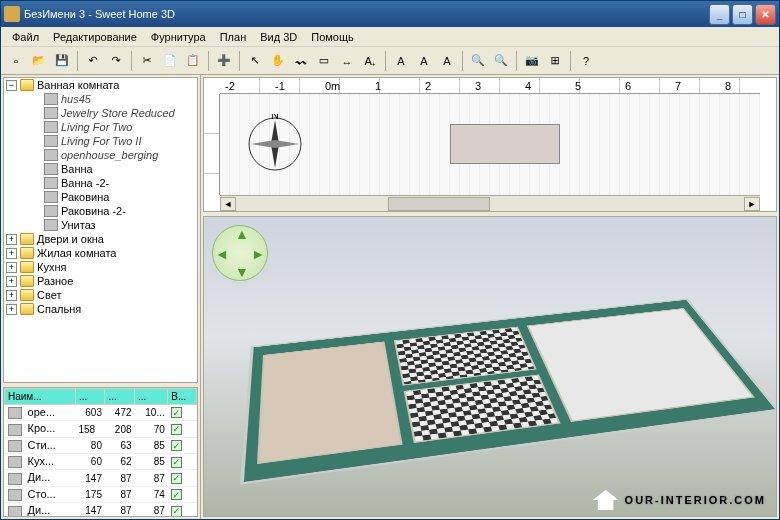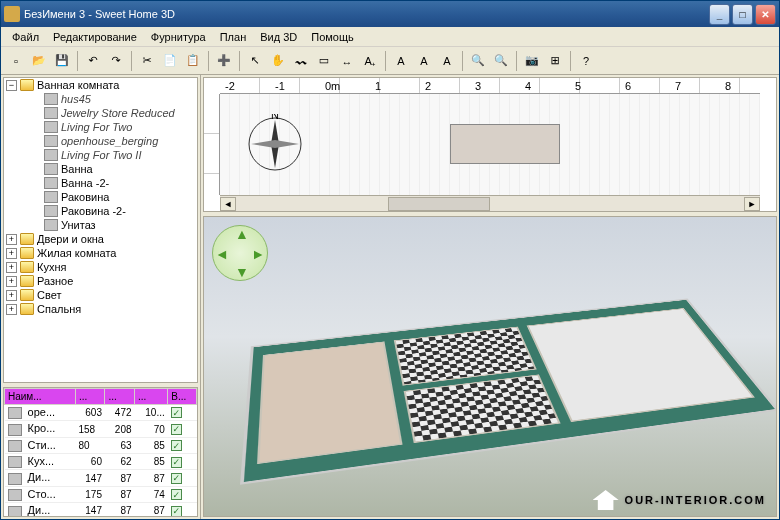--- a/index.html
+++ b/index.html
@@ -21,21 +21,21 @@
 .tree-row{display:flex;align-items:center;padding:1px 2px;white-space:nowrap;cursor:pointer}
 .tree-toggle{width:11px;height:11px;border:1px solid #888;display:flex;align-items:center;justify-content:center;font-size:9px;line-height:1;margin-right:3px;background:#fff}
 .tree-icon{width:14px;height:12px;margin-right:3px;flex-shrink:0}
 .folder-ico{background:linear-gradient(to bottom,#fef6a8,#f0c040);border:1px solid #c09020;border-radius:1px}
 .item-ico{background:#c4c4c4;border:1px solid #888}
 .tree-label{font-style:italic;color:#444}
 .tree-label.plain{font-style:normal;color:#000}
 .child{padding-left:26px}
 .table-panel{height:130px;border:1px solid #aca899;margin:2px;background:#fff;overflow:auto}
 .tbl{width:100%;border-collapse:collapse}
-.tbl th{background:#d946ef;border:1px solid #d4d0c8;font-weight:normal;padding:2px 3px;text-align:left;font-size:10px;position:sticky;top:0}
+.tbl th{background:#5eead4;border:1px solid #d4d0c8;font-weight:normal;padding:2px 3px;text-align:left;font-size:10px;position:sticky;top:0}
 .tbl td{border-bottom:1px solid #eee;padding:1px 3px;font-size:10px}
 .chk{width:11px;height:11px;border:1px solid #4a8a4a;background:#dff5df;display:inline-flex;align-items:center;justify-content:center;color:#2a7a2a;font-size:9px}
 .right-panel{flex:1;display:flex;flex-direction:column}
 .plan2d{height:135px;border:1px solid #aca899;margin:2px;background:#fff;position:relative;overflow:hidden}
 .ruler-h{position:absolute;top:0;left:16px;right:16px;height:16px;background:repeating-linear-gradient(to right,#fff,#fff 39px,#ccc 39px,#ccc 40px);border-bottom:1px solid #999;font-size:9px}
 .ruler-h span{position:absolute;top:2px}
 .ruler-v{position:absolute;top:16px;left:0;bottom:16px;width:16px;background:repeating-linear-gradient(to bottom,#fff,#fff 39px,#ccc 39px,#ccc 40px);border-right:1px solid #999}
 .plan-canvas{position:absolute;top:16px;left:16px;right:16px;bottom:16px;background:repeating-linear-gradient(to right,#f8f8f8,#f8f8f8 9px,#eee 9px,#eee 10px),repeating-linear-gradient(to bottom,transparent,transparent 9px,#eee 9px,#eee 10px)}
 .compass{position:absolute;left:25px;top:20px;width:60px;height:60px}
 .mini-model{position:absolute;left:230px;top:30px;width:110px;height:40px;background:#d8d0c8;border:1px solid #888}
@@ -128,26 +128,26 @@
           <span class="tree-label">Jewelry Store Reduced</span>
         </div>
         <div class="tree-row child">
           <span style="width: 14px; display: inline-block;"></span>
           <div class="tree-icon item-ico"></div>
           <span class="tree-label">Living For Two</span>
         </div>
         <div class="tree-row child">
           <span style="width: 14px; display: inline-block;"></span>
           <div class="tree-icon item-ico"></div>
+          <span class="tree-label">Living For Two II</span>
+        </div>
+        <div class="tree-row child">
+          <span style="width: 14px; display: inline-block;"></span>
+          <div class="tree-icon item-ico"></div>
           <span class="tree-label">openhouse_berging</span>
-        </div>
-        <div class="tree-row child">
-          <span style="width: 14px; display: inline-block;"></span>
-          <div class="tree-icon item-ico"></div>
-          <span class="tree-label">Living For Two II</span>
         </div>
         <div class="tree-row child">
           <span style="width: 14px; display: inline-block;"></span>
           <div class="tree-icon item-ico"></div>
           <span class="tree-label plain">Ванна</span>
         </div>
         <div class="tree-row child">
           <span style="width: 14px; display: inline-block;"></span>
           <div class="tree-icon item-ico"></div>
           <span class="tree-label plain">Ванна -2-</span>
@@ -219,21 +219,21 @@
             </tr>
             <tr>
               <td><span class="tree-icon item-ico" style="display: inline-block; vertical-align: middle;"></span><span> Кро...</span></td>
               <td style="text-align: left;">158</td>
               <td style="text-align: right;">208</td>
               <td style="text-align: right;">70</td>
               <td><span class="chk">✓</span></td>
             </tr>
             <tr>
               <td><span class="tree-icon item-ico" style="display: inline-block; vertical-align: middle;"></span><span> Сти...</span></td>
-              <td style="">80</td>
+              <td style="text-align: right;">80</td>
               <td style="text-align: right;">63</td>
               <td style="text-align: right;">85</td>
               <td><span class="chk">✓</span></td>
             </tr>
             <tr>
               <td><span class="tree-icon item-ico" style="display: inline-block; vertical-align: middle;"></span><span> Кух...</span></td>
               <td style="text-align: right;">60</td>
               <td style="text-align: right;">62</td>
               <td style="text-align: right;">85</td>
               <td><span class="chk">✓</span></td>

